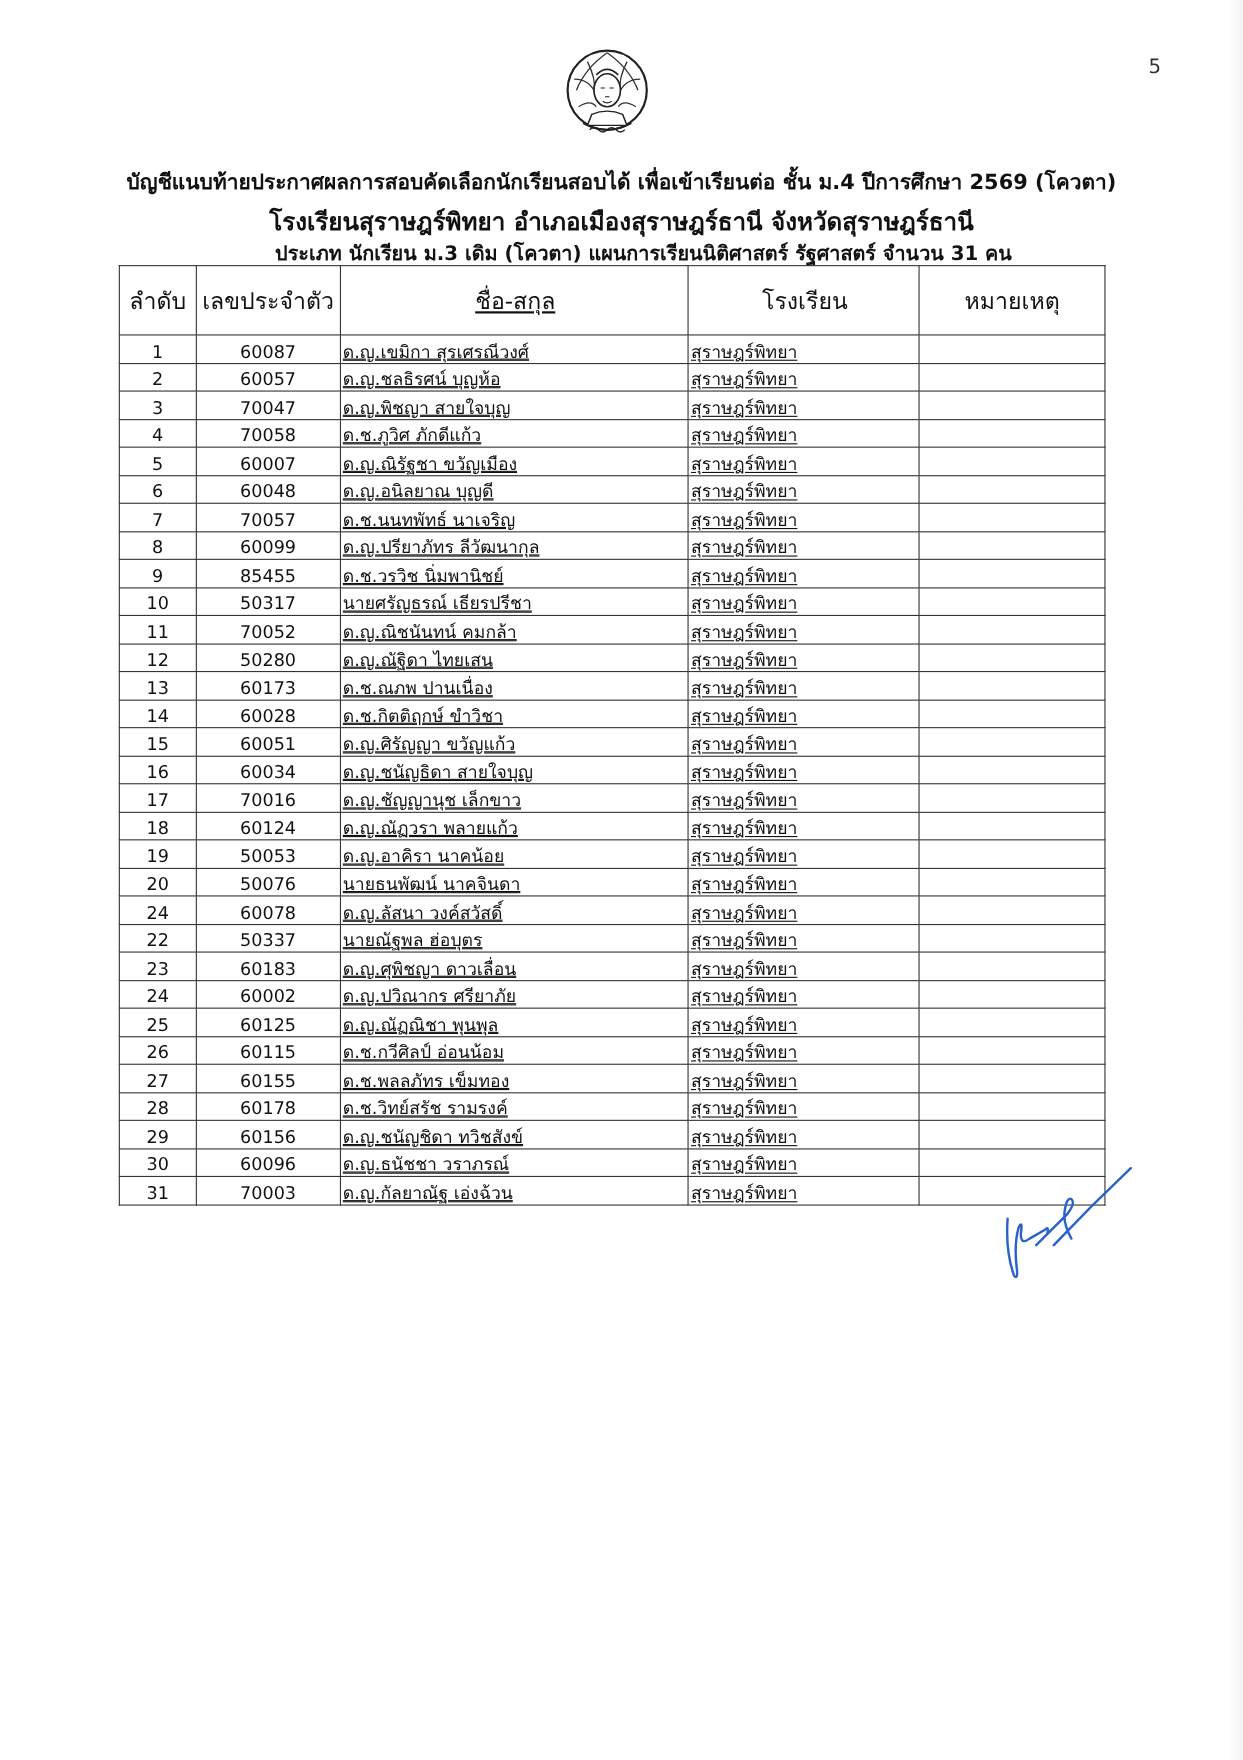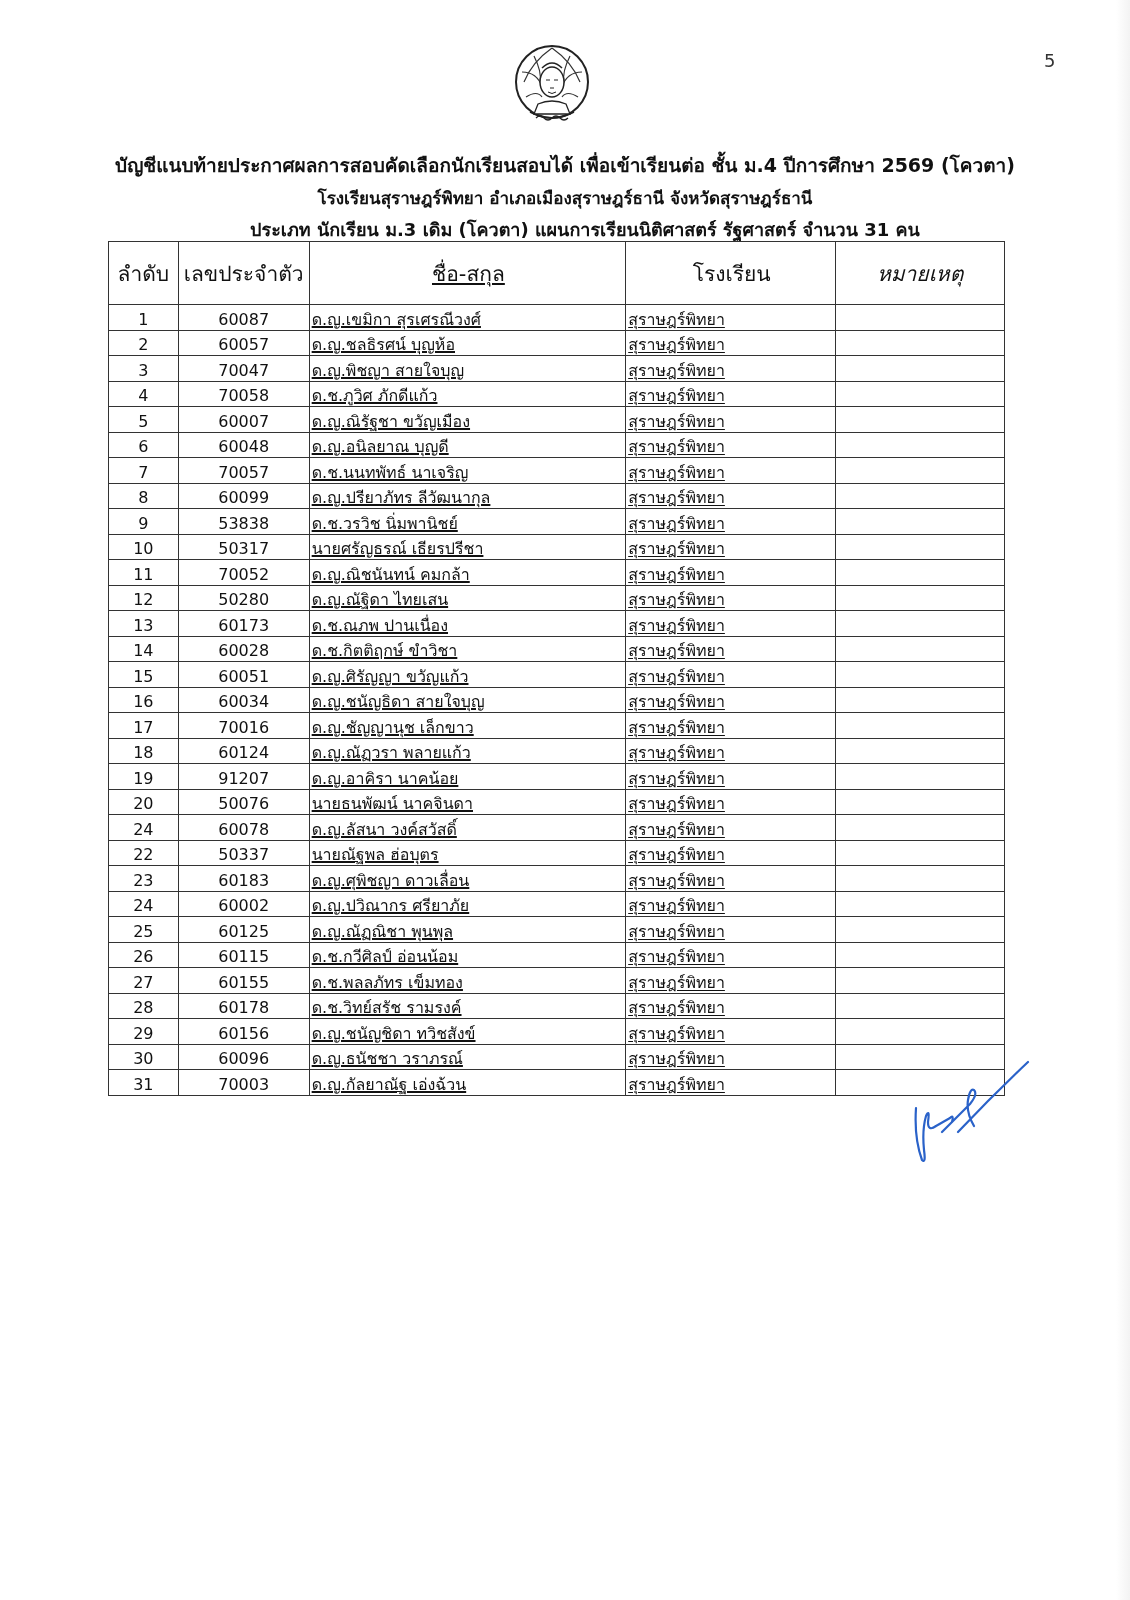--- a/index.html
+++ b/index.html
@@ -2,32 +2,32 @@
 <html><head>
 <meta charset="utf-8">
 <style>
   html, body { margin: 0; padding: 0; background: #ffffff; }
   body { width: 1130px; height: 1600px; position: relative; overflow: hidden;
          font-family: "DejaVu Sans", "Liberation Sans", sans-serif; color: #111; }
   .page-number { position: absolute; left: 1044px; top: 50px; font-size: 18px; color: #333; }
   .logo { position: absolute; left: 512px; top: 42px; width: 80px; height: 90px; }
   .heading { position: absolute; left: 0; width: 1130px; text-align: center; font-weight: bold; color: #111; }
   .h1 { top: 150px; font-size: 19px; }
-  .h2 { top: 184px; font-size: 17px; }
+  .h2 { top: 184px; font-size: 22px; }
   .h3 { top: 215px; font-size: 18px; left: 20px; }
   table.roster { position: absolute; left: 108px; top: 241px; border-collapse: collapse;
                  width: 897px; font-size: 16px; }
   table.roster th, table.roster td { border: 1.5px solid #333; padding: 0; }
   table.roster th { height: 62px; font-weight: normal; font-size: 21px; }
   table.roster td { height: 24.5px; line-height: 20px; vertical-align: bottom; }
   .c-no { width: 69px; text-align: center; }
   .c-id { width: 131px; text-align: center; }
   .c-name { width: 317px; text-align: left; padding-left: 2px !important; text-decoration: underline; }
   .c-school { width: 209px; text-align: left; padding-left: 2px !important; }
-  .c-note { width: 169px; font-style: italic; }
+  .c-note { width: 169px; }
   td.c-name span, td.c-school span { text-decoration: underline; text-underline-offset: 2px; }
   .signature { position: absolute; left: 912px; top: 1060px; width: 120px; height: 110px; }
   .scan-edge { position: absolute; right: 0; top: 0; width: 14px; height: 1600px;
                background: linear-gradient(to right, #fff, #f3f3f3); }
 </style>
 </head>
 <body>
 
 <div class="scan-edge"></div>
 
@@ -121,21 +121,21 @@
       </tr>
       <tr>
         <td class="c-no">8</td>
         <td class="c-id">60099</td>
         <td class="c-name"><span>ด.ญ.ปรียาภัทร ลีวัฒนากุล</span></td>
         <td class="c-school"><span>สุราษฎร์พิทยา</span></td>
         <td class="c-note"></td>
       </tr>
       <tr>
         <td class="c-no">9</td>
-        <td class="c-id">53838</td>
+        <td class="c-id">85455</td>
         <td class="c-name"><span>ด.ช.วรวิช นิ่มพานิชย์</span></td>
         <td class="c-school"><span>สุราษฎร์พิทยา</span></td>
         <td class="c-note"></td>
       </tr>
       <tr>
         <td class="c-no">10</td>
         <td class="c-id">50317</td>
         <td class="c-name"><span>นายศรัญธรณ์ เธียรปรีชา</span></td>
         <td class="c-school"><span>สุราษฎร์พิทยา</span></td>
         <td class="c-note"></td>
@@ -191,21 +191,21 @@
       </tr>
       <tr>
         <td class="c-no">18</td>
         <td class="c-id">60124</td>
         <td class="c-name"><span>ด.ญ.ณัฏวรา พลายแก้ว</span></td>
         <td class="c-school"><span>สุราษฎร์พิทยา</span></td>
         <td class="c-note"></td>
       </tr>
       <tr>
         <td class="c-no">19</td>
-        <td class="c-id">91207</td>
+        <td class="c-id">50053</td>
         <td class="c-name"><span>ด.ญ.อาคิรา นาคน้อย</span></td>
         <td class="c-school"><span>สุราษฎร์พิทยา</span></td>
         <td class="c-note"></td>
       </tr>
       <tr>
         <td class="c-no">20</td>
         <td class="c-id">50076</td>
         <td class="c-name"><span>นายธนพัฒน์ นาคจินดา</span></td>
         <td class="c-school"><span>สุราษฎร์พิทยา</span></td>
         <td class="c-note"></td>

